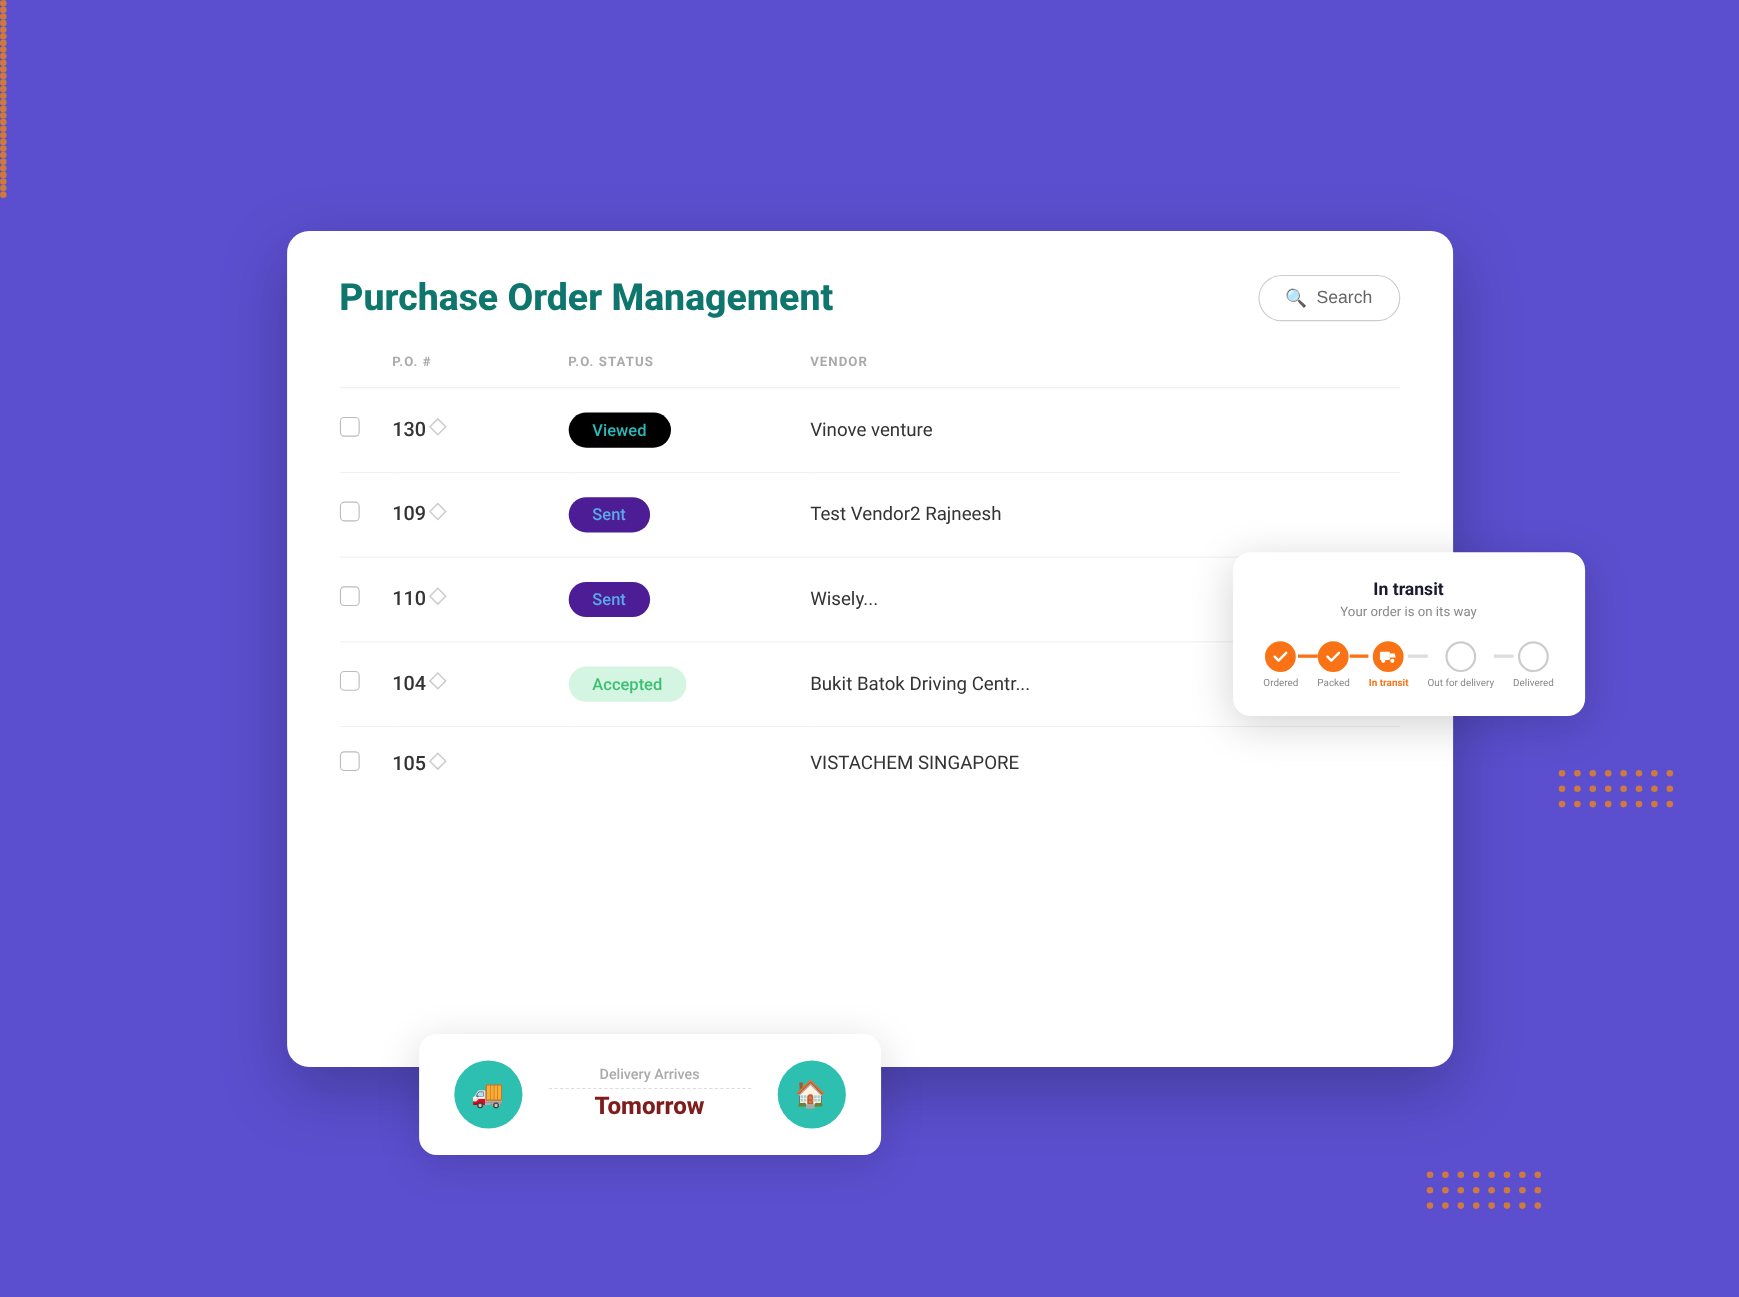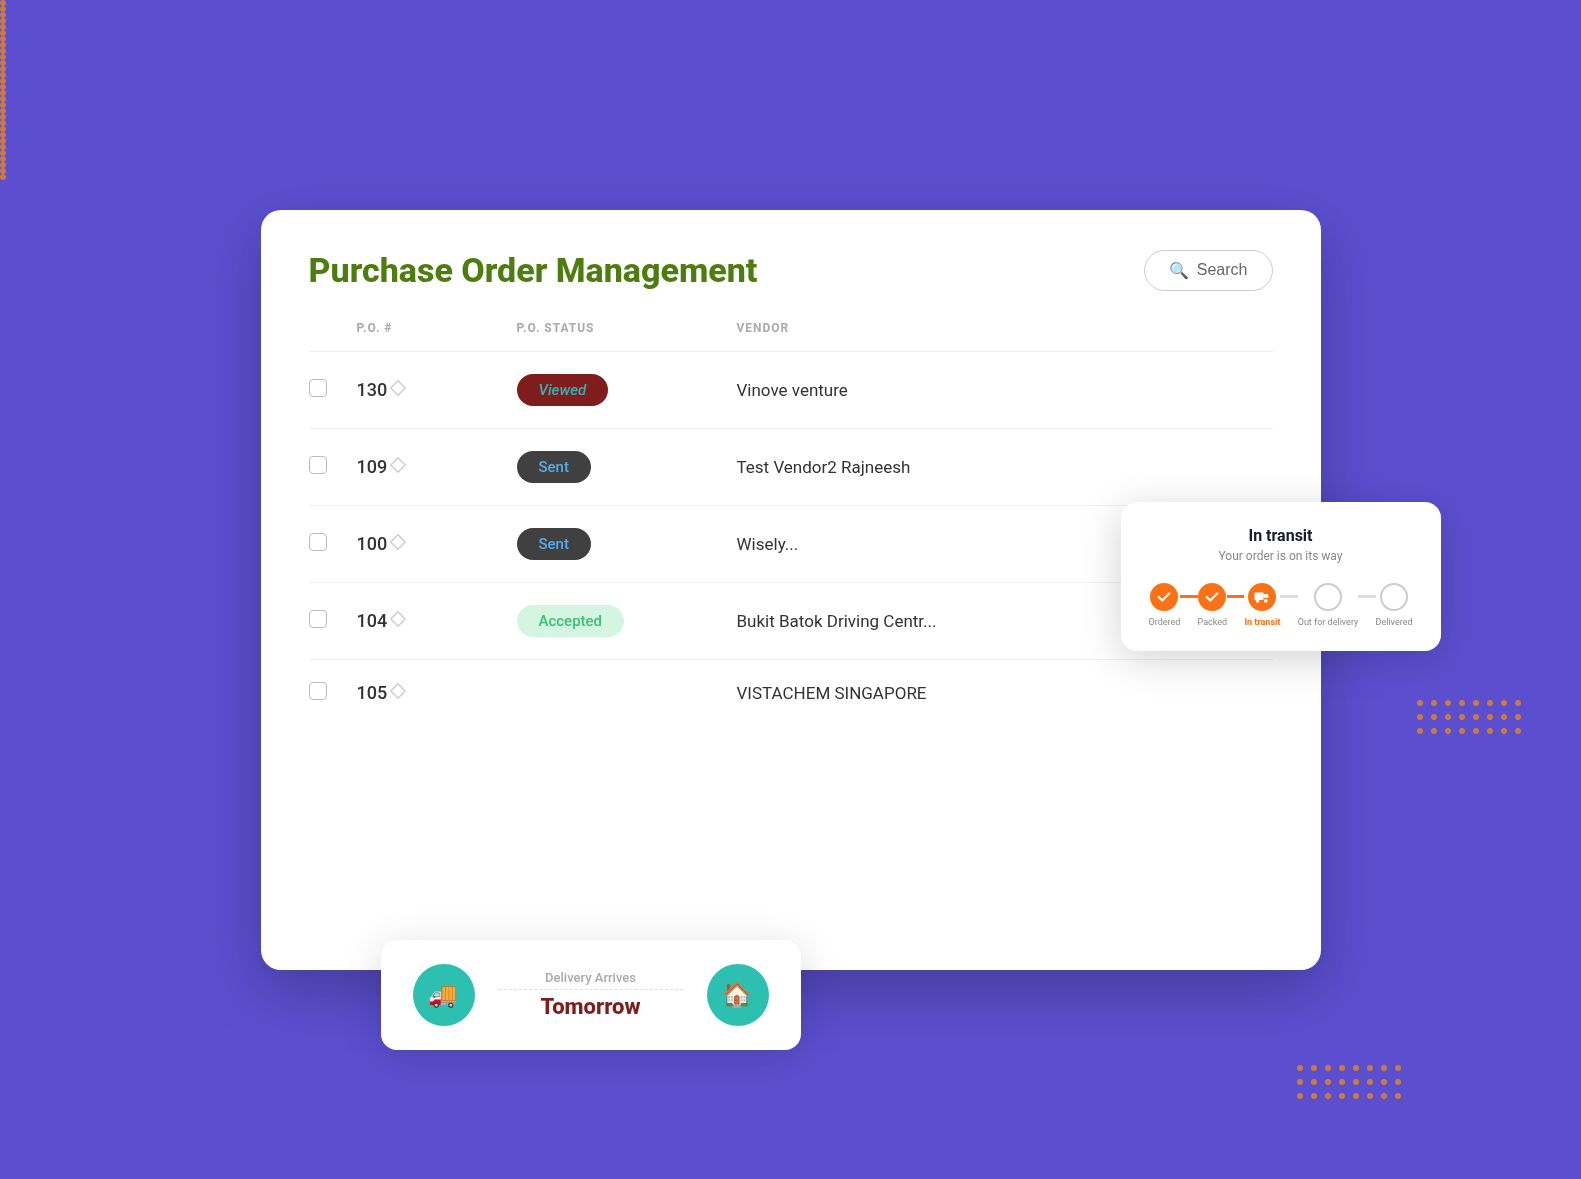--- a/index.html
+++ b/index.html
@@ -63,21 +63,21 @@
     
     .card-header {
       display: flex;
       align-items: center;
       justify-content: space-between;
       margin-bottom: 30px;
     }
     .page-title {
       font-size: 34px;
       font-weight: 800;
-      color: #4d7c0f;
+      color: #0f766e;
     }
     .search-btn {
       display: flex;
       align-items: center;
       gap: 8px;
       background: #fff;
       border: 1.5px solid #ccc;
       border-radius: 30px;
       padding: 10px 24px;
       font-size: 16px;
@@ -137,26 +137,25 @@
 
     .status-badge {
       display: inline-block;
       padding: 7px 22px;
       border-radius: 30px;
       font-size: 15px;
       font-weight: 500;
       text-align: center;
     }
     .badge-viewed {
-      background: #7f1d1d;
+      background: #000000;
       color: #2ab8b8;
-      font-style: italic;
     }
     .badge-sent {
-      background: #404040;
+      background: #4c1d95;
       color: #5aaae8;
     }
     .badge-accepted {
       background: #d4f5e2;
       color: #3dbf73;
     }
 
     
     .transit-popup {
       position: absolute;
@@ -421,21 +420,21 @@
                 </svg></span>
             </div>
           </td>
           <td><span class="status-badge badge-sent">Sent</span></td>
           <td>Test Vendor2 Rajneesh</td>
         </tr>
         <tr>
           <td class="checkbox-cell"><input type="checkbox" class="checkbox" style=""></td>
           <td>
             <div class="po-num-cell">
-              <span>100</span>
+              <span>110</span>
               <span><svg viewBox="0 0 20 20" width="18" height="18" fill="none" stroke="#ccc" stroke-width="1.5">
                   <polygon points="10,2 18,10 10,18 2,10"></polygon>
                 </svg></span>
             </div>
           </td>
           <td><span class="status-badge badge-sent">Sent</span></td>
           <td>Wisely...</td>
         </tr>
         <tr>
           <td class="checkbox-cell"><input type="checkbox" class="checkbox" style=""></td>

